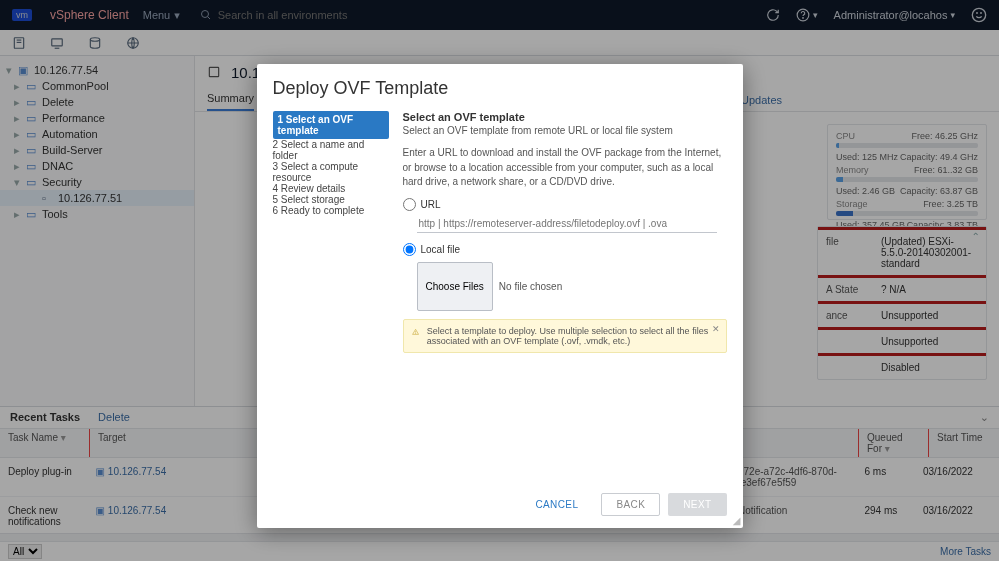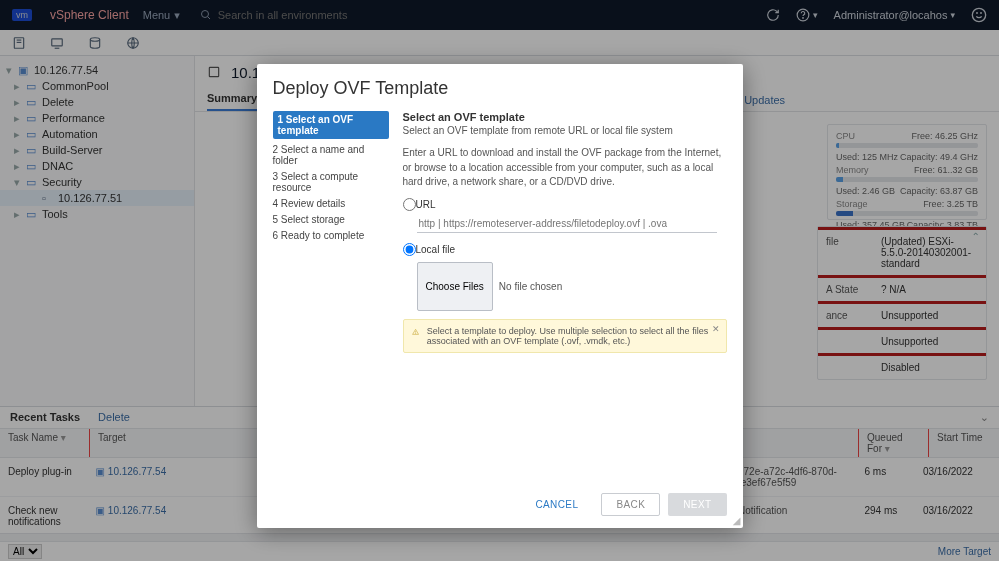--- a/index.html
+++ b/index.html
@@ -17,21 +17,21 @@
   .sidebar{width:195px;border-right:1px solid #e2e4e7;padding:6px 0;font-size:11px;color:#333;background:#fafbfc}
   .tree-row{display:flex;align-items:center;gap:4px;height:16px;padding:0 6px;white-space:nowrap}
   .tree-row.selected{background:#e6f1fb}
   .tree-row .caret{width:8px;color:#9aa}
   .tree-row .ico{width:12px;color:#5a8ed1}
   .main{flex:1;display:flex;flex-direction:column;background:#fff;position:relative}
   .crumb{height:32px;display:flex;align-items:center;gap:10px;padding:0 12px;color:#0f1a2a;font-size:14px}
   .crumb .actions{color:#6b7b8c;font-size:10px}
   .tabs{display:flex;gap:18px;padding:0 12px;border-bottom:1px solid #e2e4e7;height:24px;align-items:flex-end;font-size:11px;color:#3b6ea8}
   .tabs .tab{padding-bottom:5px;cursor:pointer}
-  .tabs .tab.active{color:#333;border-bottom:2px solid #3b7dd8;font-weight:700}
+  .tabs .tab.active{color:#333;border-bottom:2px solid #3b7dd8;font-weight:400}
   .content{flex:1;padding:12px;display:flex;gap:12px}
   .meta-card{margin-left:auto;width:160px;border:1px solid #e4e6ea;border-radius:2px;padding:6px 8px;font-size:9px;color:#666;height:96px}
   .meta-card .lbl{color:#888}
   .meta-card .bar{height:5px;background:#e3e6ea;margin:2px 0 4px;border-radius:2px;overflow:hidden}
   .meta-card .bar .fill{height:100%;background:#5aa2e6}
   .detail-table{border:1px solid #e4e6ea;border-radius:2px;font-size:10px;margin-top:6px}
   .detail-table .row{display:flex;border-top:3px solid #b91c1c}
   .detail-table .row:first-child{border-top:none}
   .detail-table .k{width:55px;padding:6px 8px;color:#555}
   .detail-table .v{flex:1;padding:6px 8px;color:#333}
@@ -45,28 +45,28 @@
   .bt-body .r{display:flex;padding:8px;border-bottom:1px solid #f0f1f4;color:#333}
   .bt-body .r .c1{width:90px}
   .bt-body .r .c2{width:660px;color:#3b6ea8}
   .bt-foot{display:flex;align-items:center;padding:2px 8px;border-top:1px solid #e4e6ea;font-size:10px;color:#3b6ea8}
   .bt-foot select{font-size:10px;border:1px solid #ccc}
   .bt-foot .more{margin-left:auto}
   .overlay{position:absolute;inset:0;background:rgba(0,0,0,.35);z-index:50;display:flex;align-items:flex-start;justify-content:center}
   .modal{margin-top:64px;width:486px;background:#fff;color:#333;border-radius:2px;box-shadow:0 4px 24px rgba(0,0,0,.4);padding:14px 16px 12px;font-size:11px;position:relative}
   .modal h1{font-size:18px;font-weight:400;margin-bottom:12px}
   .modal .body{display:flex;gap:14px}
-  .steps{width:116px;display:flex;flex-direction:column;gap:5px}
+  .steps{width:116px;display:flex;flex-direction:column;}
   .steps .step{font-size:10px;color:#444}
   .steps .step.active{background:#2a79c4;color:#fff;padding:3px 5px;border-radius:2px;font-weight:600}
   .panel{flex:1}
   .panel .ptitle{font-weight:600;font-size:11px}
   .panel .psub{font-size:10px;color:#555;margin:2px 0 10px}
   .panel .pdesc{font-size:10px;color:#555;line-height:1.45;margin-bottom:8px}
-  .radio-row{display:flex;align-items:center;font-size:10px;margin:4px 0}
+  .radio-row{display:flex;align-items:center;gap:5px;font-size:10px;margin:4px 0}
   .url-input{margin-left:14px;border:none;border-bottom:1px solid #c2c6cd;width:300px;font-size:10px;padding:3px 2px;color:#aaa;background:transparent}
   .file-row{display:flex;align-items:center;gap:6px;margin:6px 0 8px 14px}
   .file-btn{border:1px solid #b9bec6;background:#eef0f3;font-size:10px;padding:18px 8px;border-radius:2px;cursor:pointer}
   .file-txt{font-size:10px;color:#555}
   .alert{display:flex;gap:8px;align-items:flex-start;background:#fff8da;border:1px solid #f0e7ac;padding:6px 8px;font-size:9px;color:#555;position:relative;border-radius:2px}
   .alert .x{position:absolute;right:6px;top:4px;color:#888;cursor:pointer}
   .modal .footer{display:flex;justify-content:flex-end;gap:8px;margin-top:140px}
   .btn{font-size:10px;padding:5px 14px;border-radius:2px;border:1px solid transparent;cursor:pointer;letter-spacing:.4px}
   .btn.cancel{background:transparent;color:#2a79c4}
   .btn.back{background:#fff;color:#888;border-color:#c9ccd1}
@@ -305,21 +305,21 @@
      <div class="c1">Check new notifications</div>
      <div class="c2"><span style="color:#5a8ed1">▣</span> 10.126.77.54</div>
      <div style="width:130px;color:#555">Notification</div>
      <div style="width:60px">294 ms</div>
      <div style="width:70px">03/16/2022</div>
    </div>
     </div>
   <div style="height:8px;background:#f0f1f3;border-top:1px solid #e2e4e8"></div>
   <div class="bt-foot">
     <select><option>All</option></select>
-    <span class="more">More Target</span>
+    <span class="more">More Tasks</span>
   </div>
 </div>
 
 <div class="overlay">
   <div class="modal">
     <h1>Deploy OVF Template</h1>
     <div class="body">
       <div class="steps" id="wizard-steps">
           <div class="step active">1 Select an OVF template</div>
           <div class="step">2 Select a name and folder</div>

